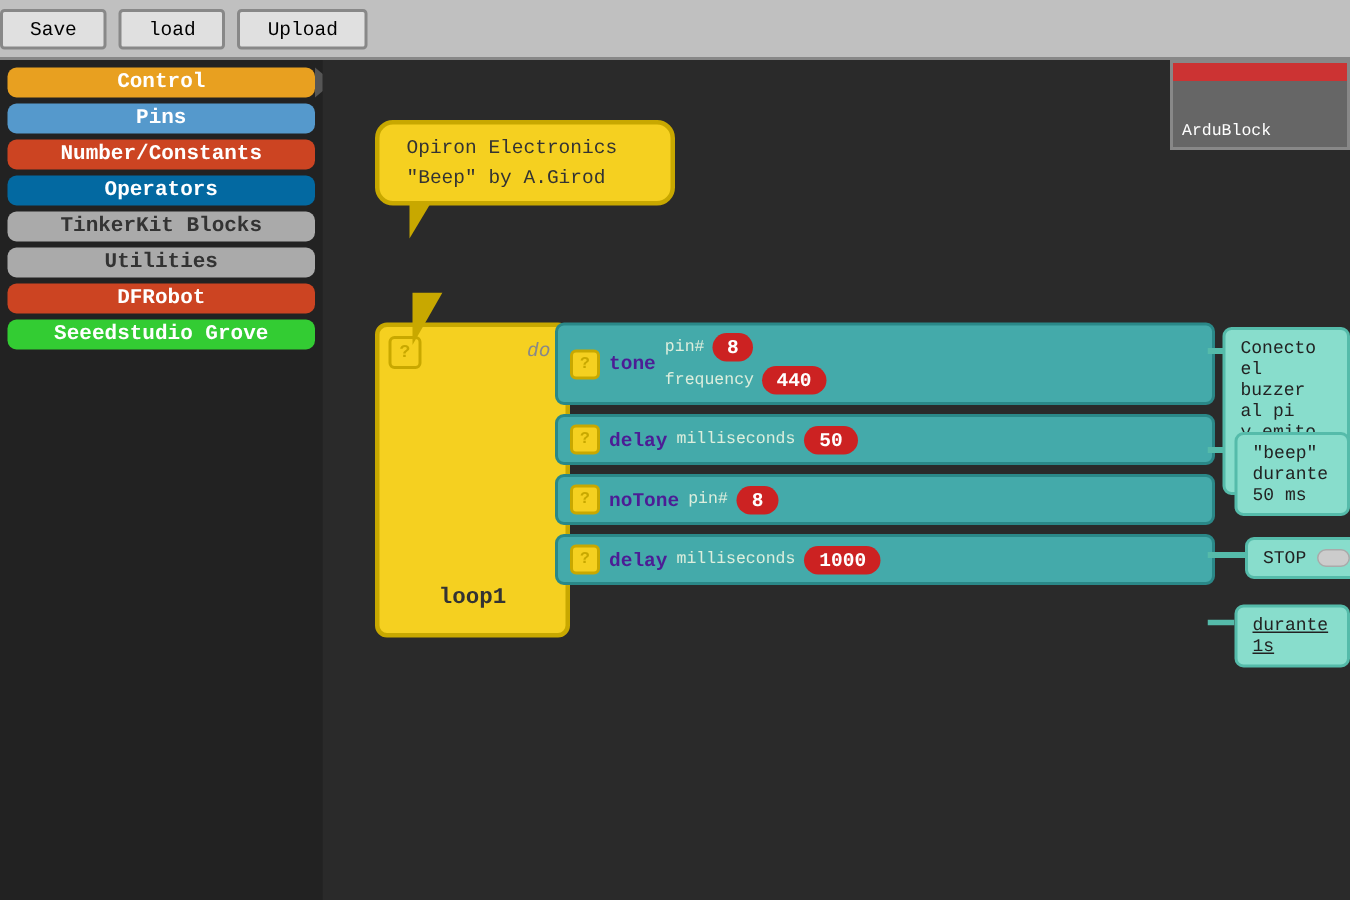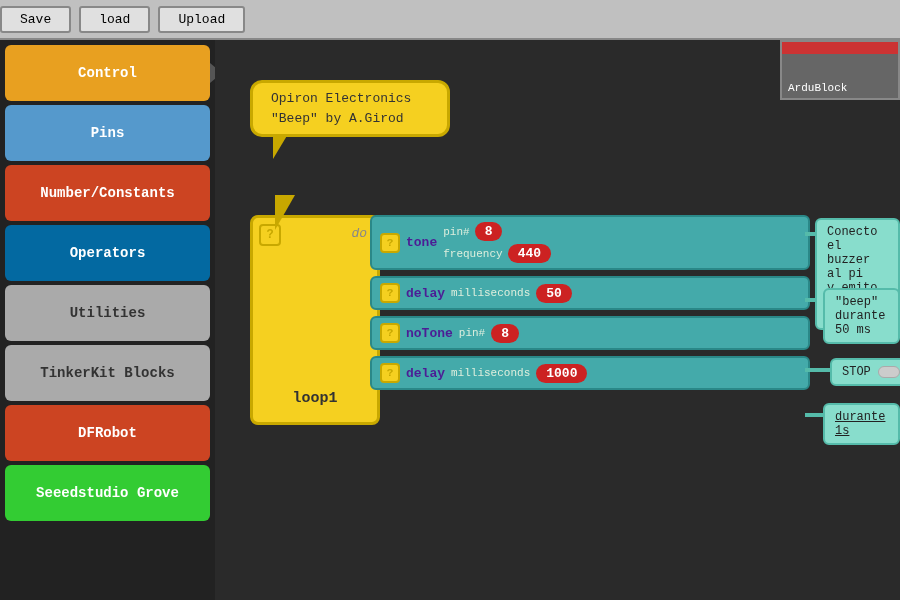--- a/index.html
+++ b/index.html
@@ -44,21 +44,21 @@
       width: 215px;
       bottom: 0;
       background: #222;
       display: flex;
       flex-direction: column;
       padding: 5px 5px;
       gap: 4px;
     }
     .sidebar-item {
       border-radius: 6px;
-      padding: 20px 10px;
+      padding: 2px 10px;
       text-align: center;
       font-size: 14px;
       font-weight: bold;
       color: white;
       cursor: pointer;
       position: relative;
     }
     .sidebar-item::after {
       content: '';
       position: absolute;
@@ -299,25 +299,25 @@
   </div>
   <div class="sidebar-item sidebar-pins">
     <span>Pins</span>
   </div>
   <div class="sidebar-item sidebar-numberconstants">
     <span>Number/Constants</span>
   </div>
   <div class="sidebar-item sidebar-operators">
     <span>Operators</span>
   </div>
+  <div class="sidebar-item sidebar-tinkerkit">
+    <span>TinkerKit Blocks</span>
+  </div>
   <div class="sidebar-item sidebar-utilities">
     <span>Utilities</span>
-  </div>
-  <div class="sidebar-item sidebar-tinkerkit">
-    <span>TinkerKit Blocks</span>
   </div>
   <div class="sidebar-item sidebar-dfrobot">
     <span>DFRobot</span>
   </div>
   <div class="sidebar-item sidebar-seeedstudio">
     <span>Seeedstudio Grove</span>
   </div>
 </div>
 
 <div id="canvas">

